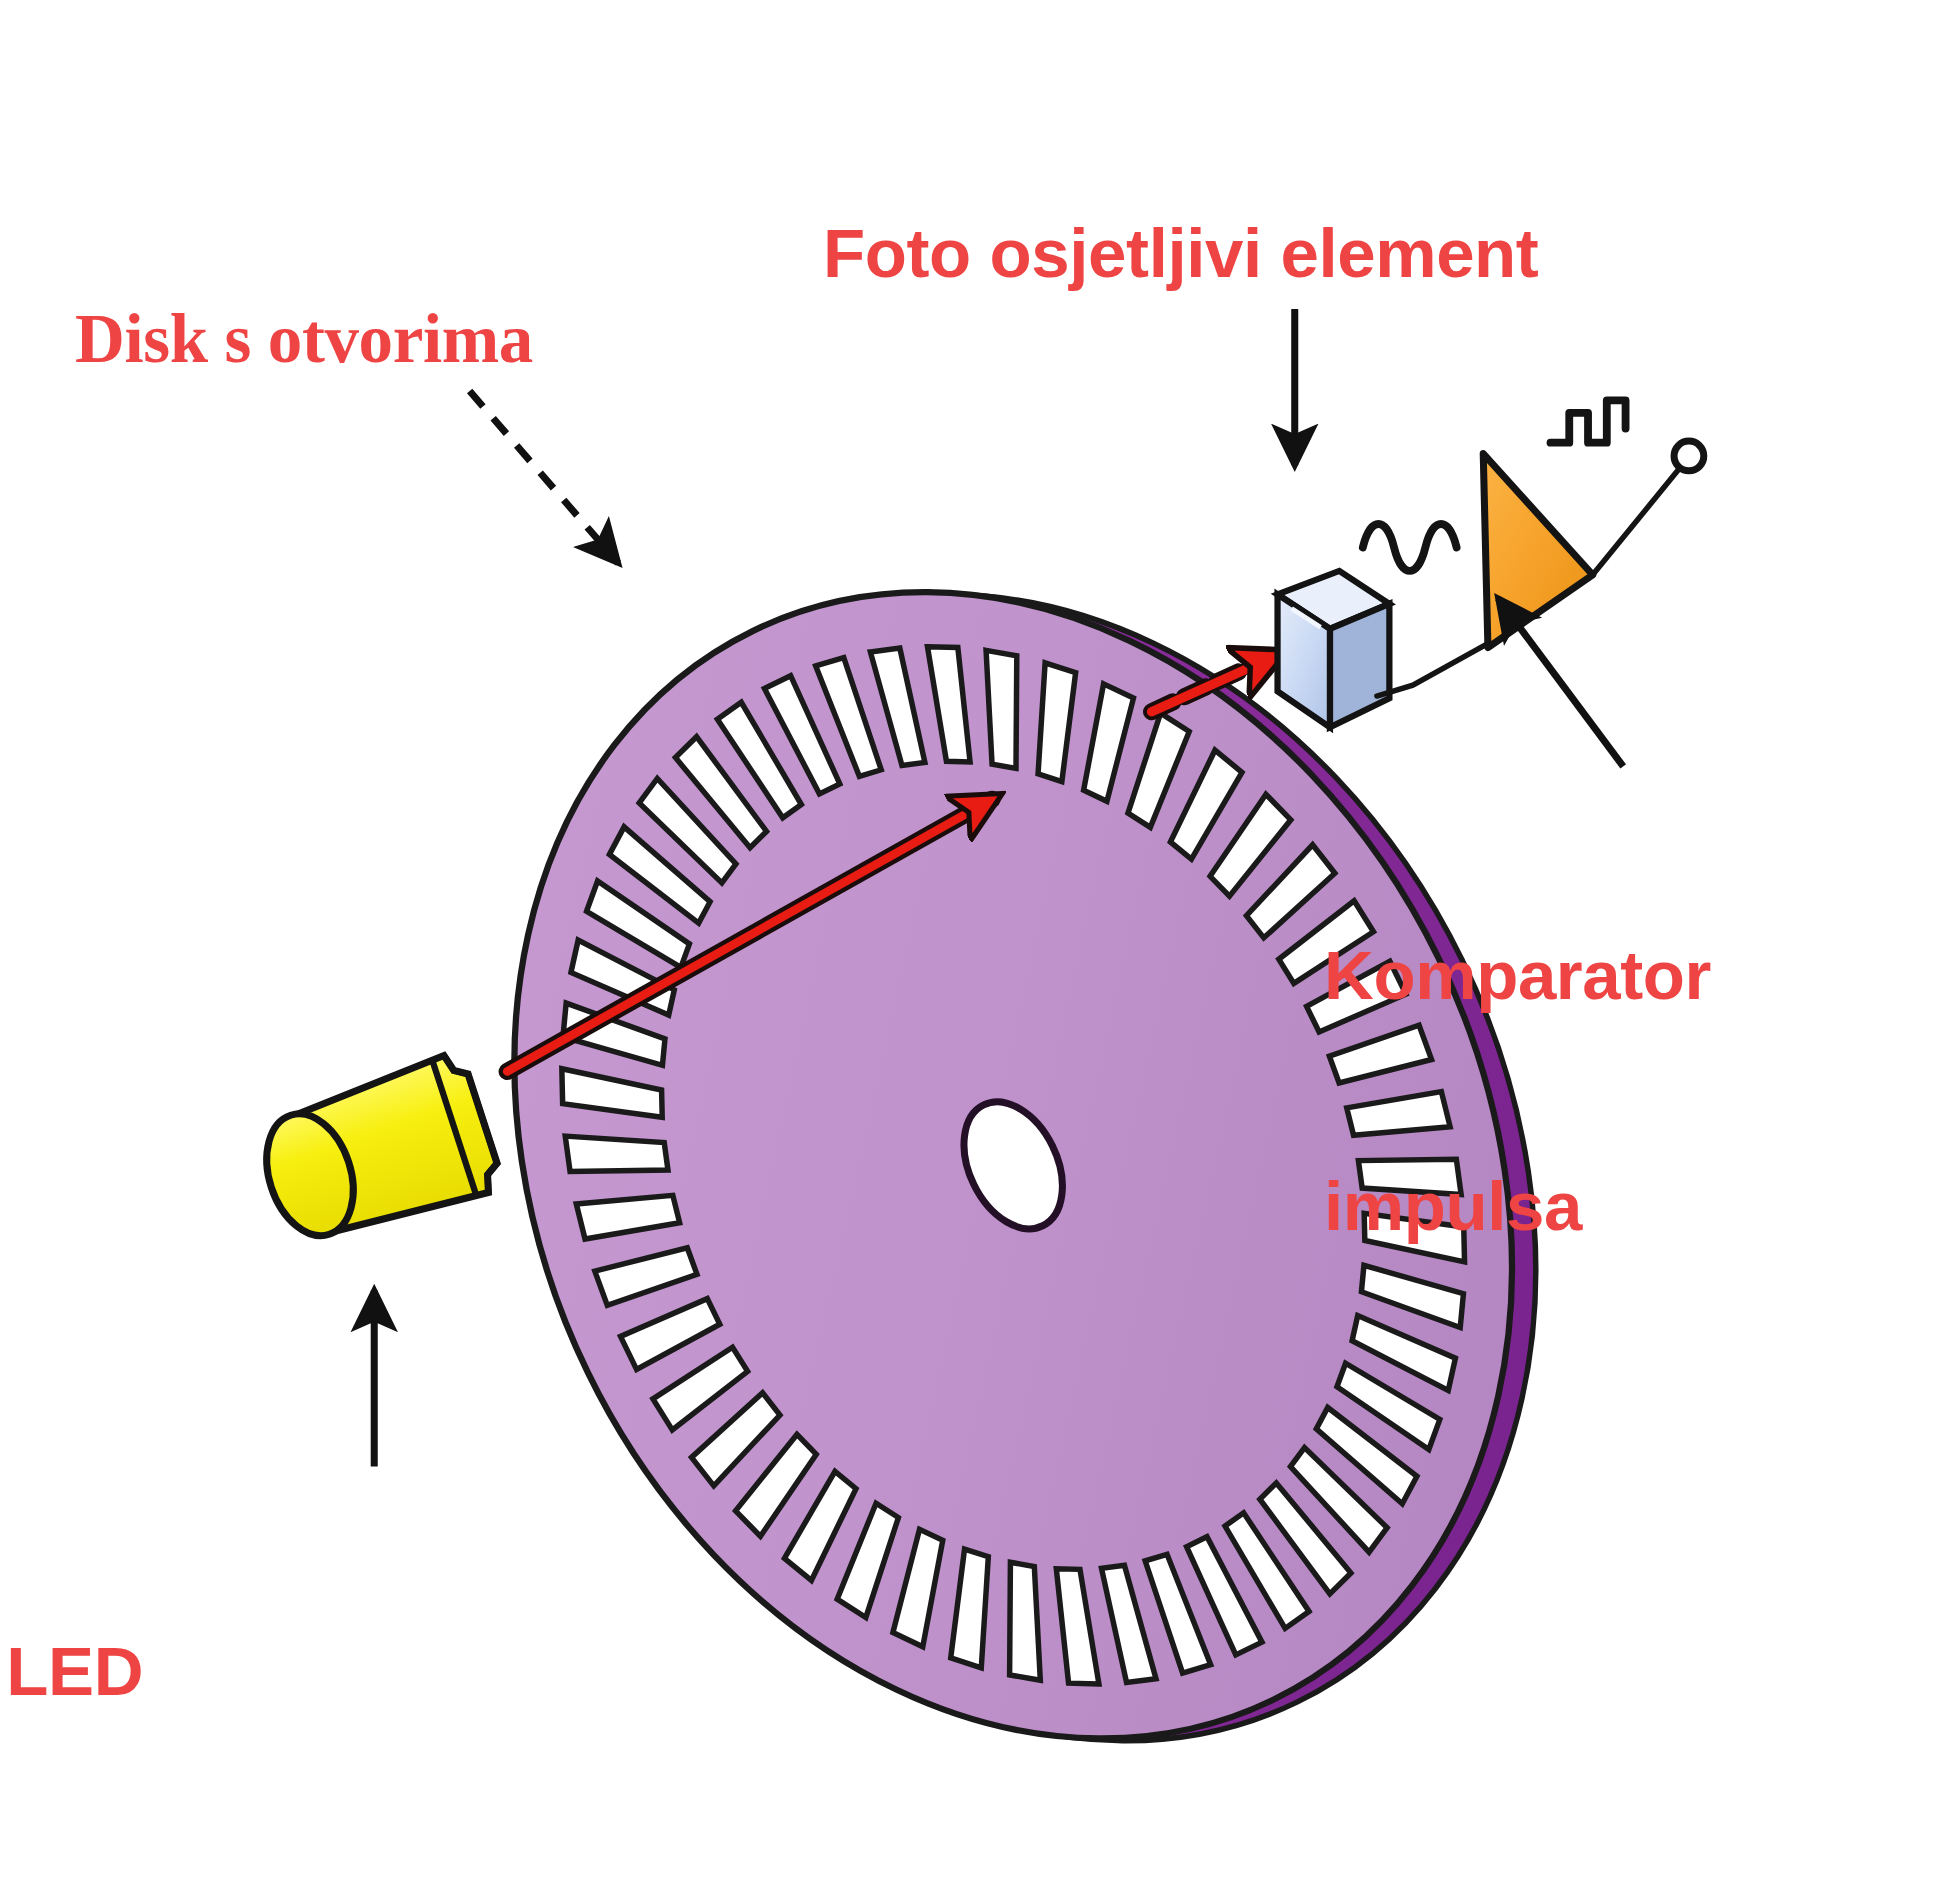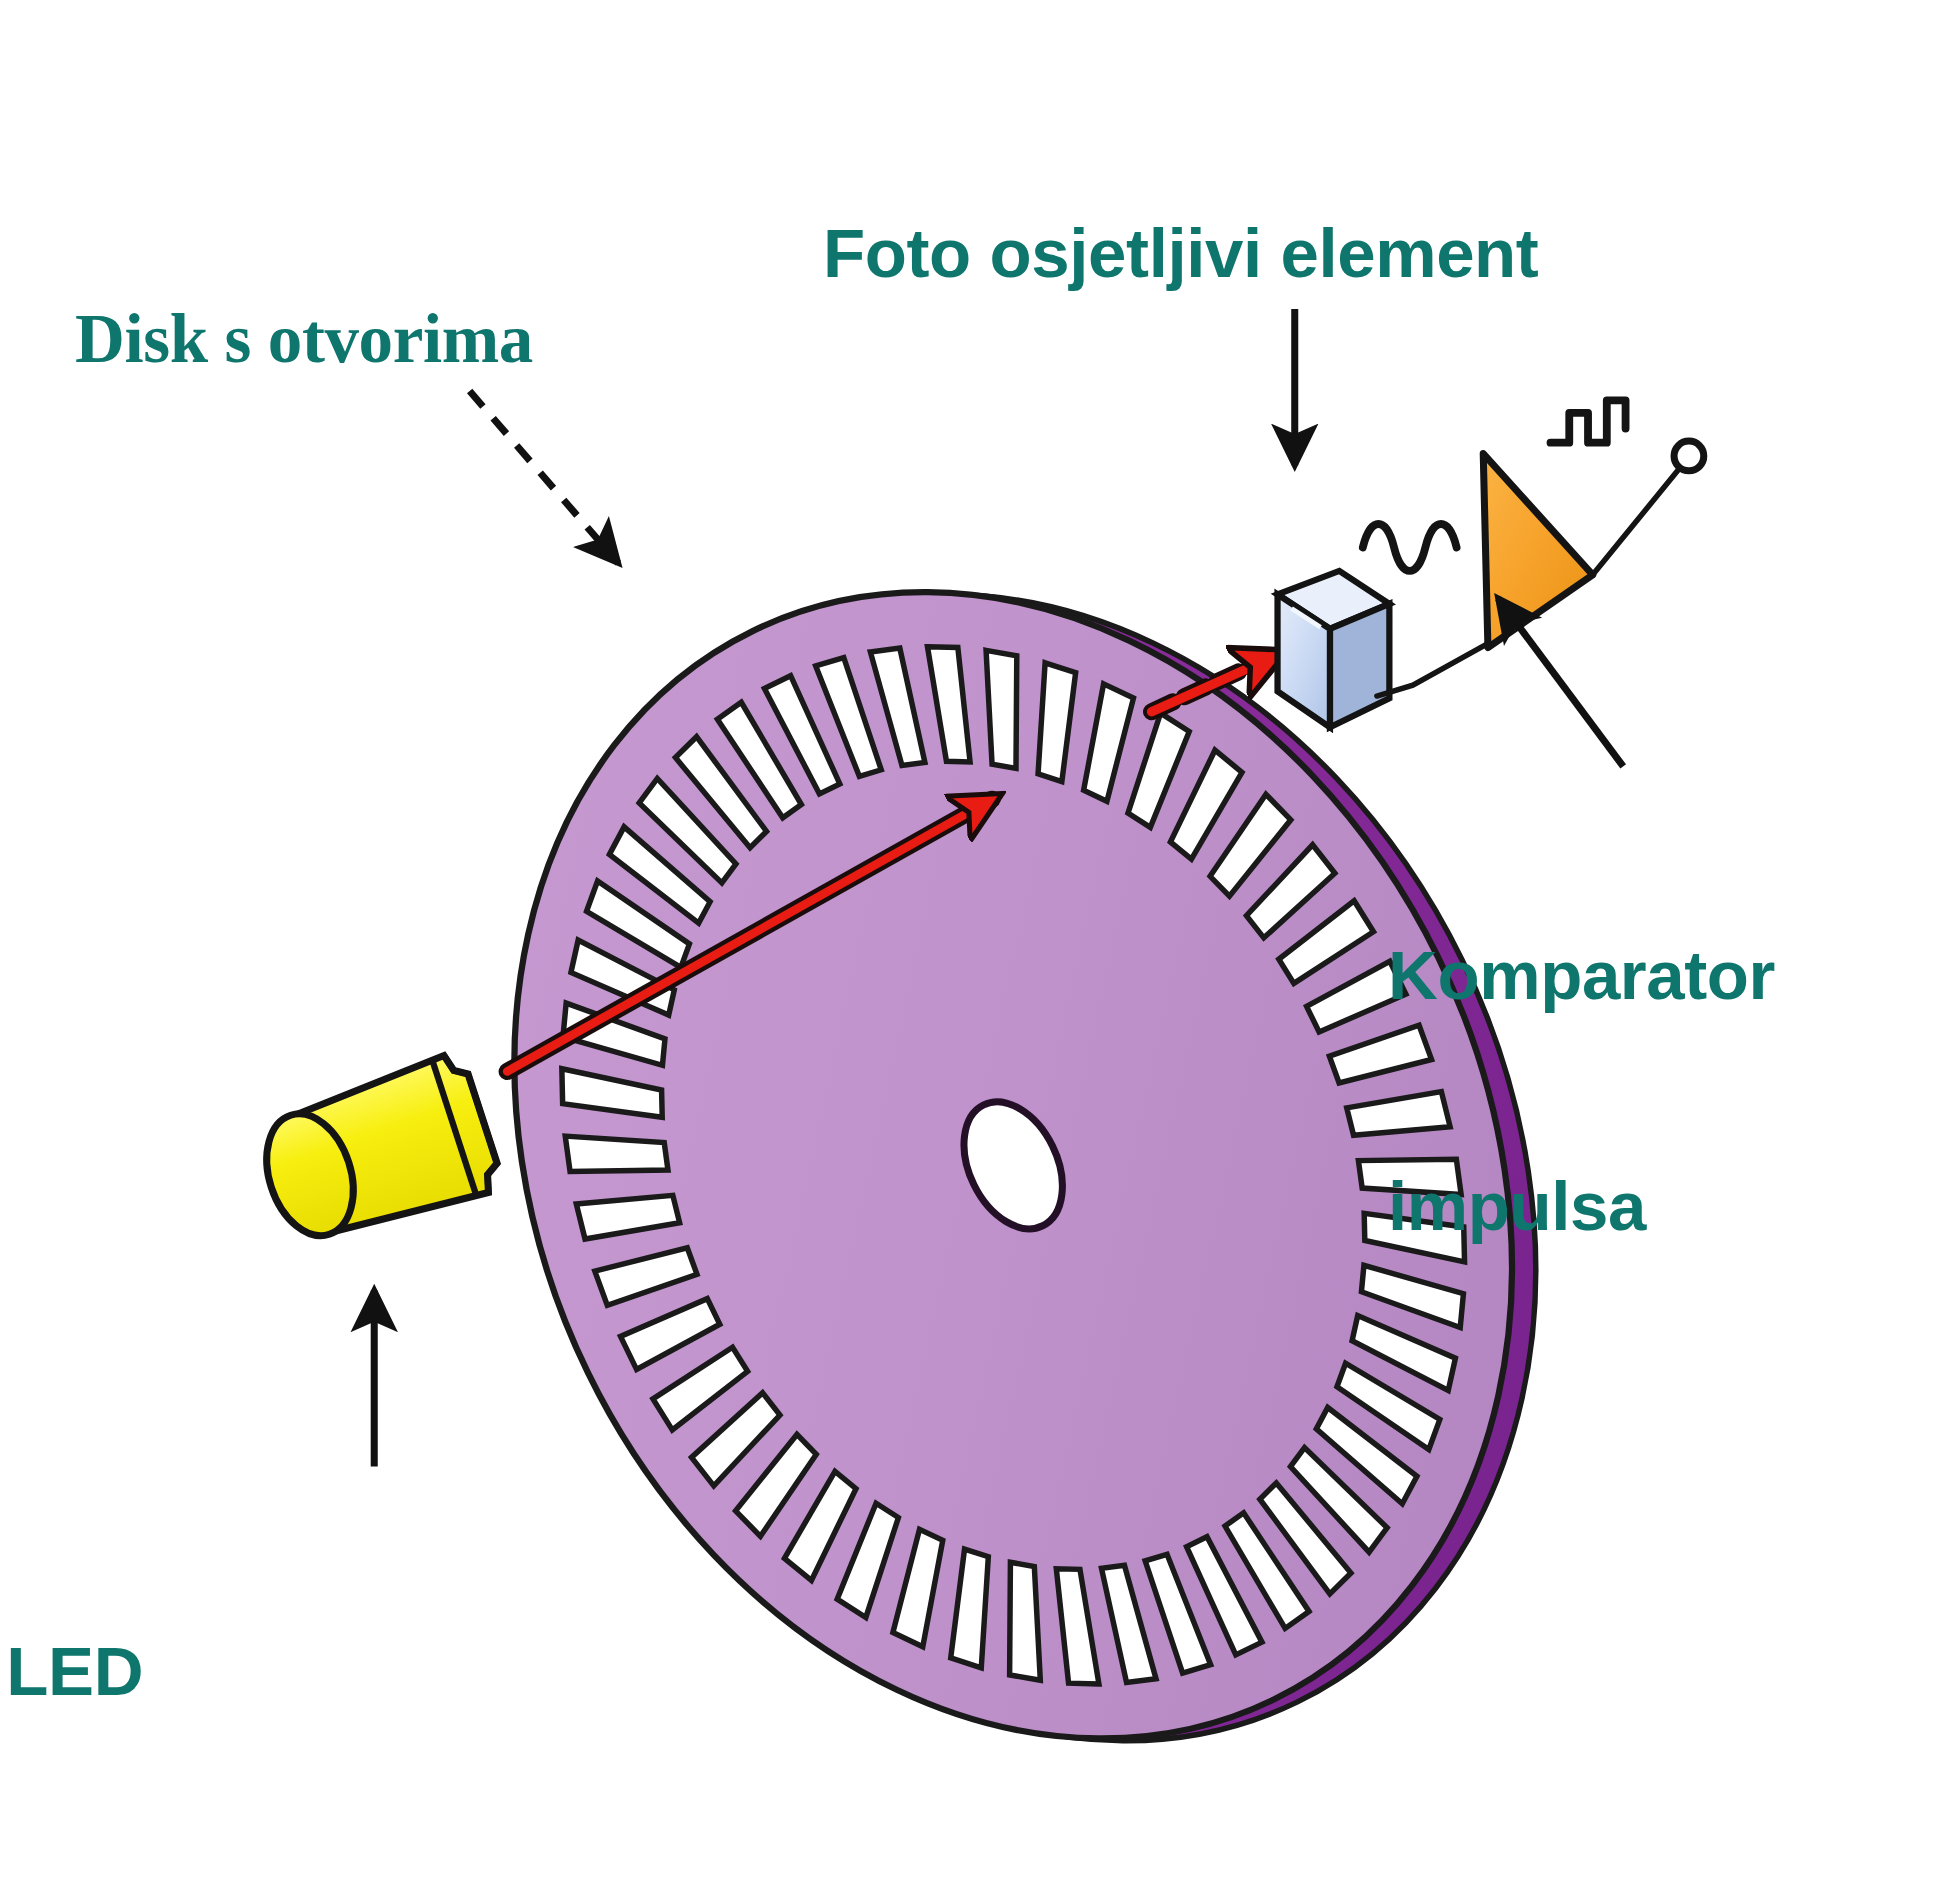--- a/index.html
+++ b/index.html
@@ -24,40 +24,40 @@
   }
   .diagram-svg {
     position: absolute;
     left: 0; top: 0;
     width: 1956px;
     height: 1895px;
     display: block;
   }
   .label {
     position: absolute;
-    color: #0f766e;
+    color: #ef4444;
     font-family: "Liberation Sans", sans-serif;
     font-weight: bold;
     letter-spacing: -0.4px;
     white-space: pre;
     line-height: 1.12;
   }
   #label-disk {
     left: 75px;
     top: 301px;
     font-size: 69px;
     font-family: Liberation Serif, serif;
   }
   #label-photo {
     left: 823px;
     top: 215px;
     font-size: 69px;
   }
   #label-comparator {
-    left: 1388px;
+    left: 1324px;
     top: 782px;
     font-size: 69px;
   }
   #label-led {
     left: 6.3px;
     top: 1478px;
     font-size: 69px;
   }
 </style>
 </head>

